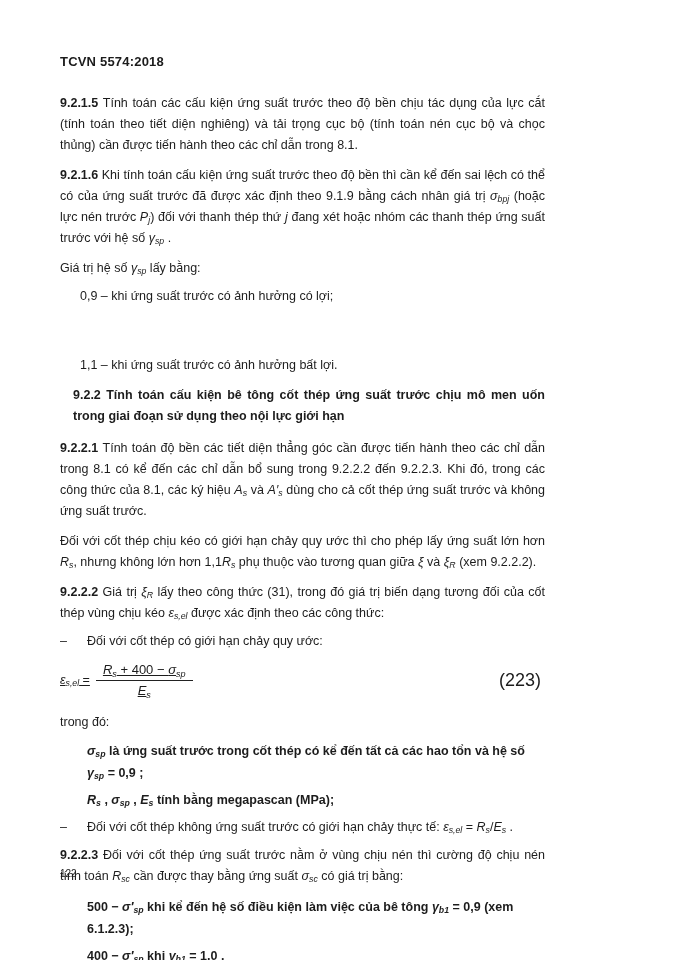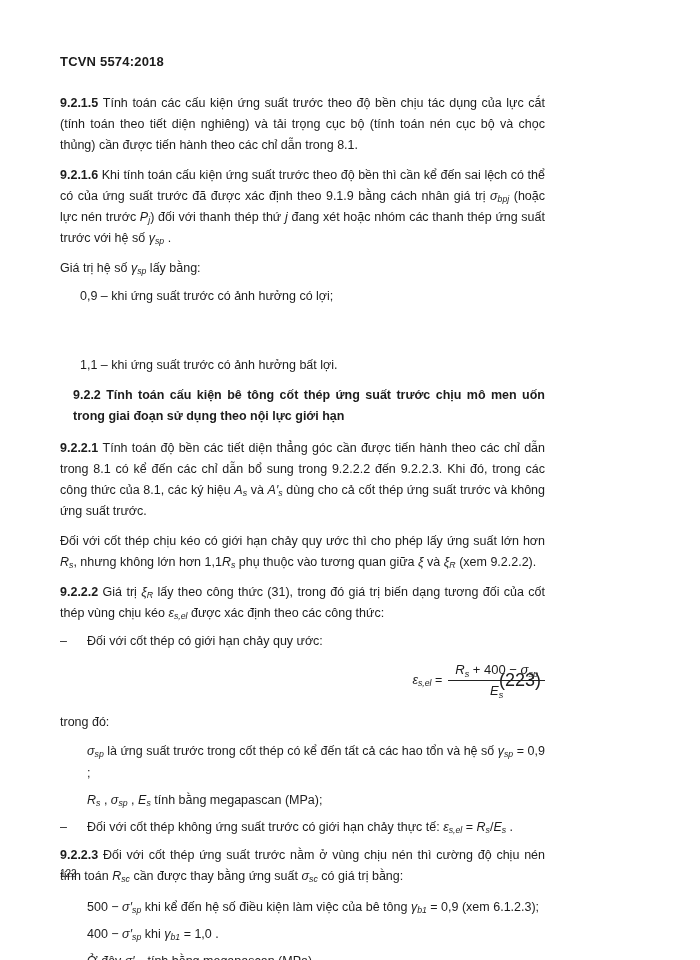--- a/index.html
+++ b/index.html
@@ -49,39 +49,41 @@
     line-height:21px;
     margin-bottom:4px;
   }
   .dash-item .dash { width:27px; flex:none; }
   .dash-item.mid { margin-bottom:7px; }
   .definition {
     font-size:12.5px;
     line-height:22px;
     padding-left:27px;
     margin-bottom:5px;
+    font-weight:bold;
   }
   .definition.rs { margin-bottom:6px; }
   .b { font-weight:700; }
   .i { font-style:italic; }
   sub, sup {
     font-size:0.7em;
     line-height:0;
     position:relative;
     vertical-align:baseline;
   }
   sub { bottom:-0.28em; }
   .formula-row {
     position:relative;
     display:flex;
     align-items:center;
-    justify-content:flex-end;
+    justify-content:flex-start;
     font-size:13px;
     margin:2px 0 8px 0;
     min-height:48px;
+    text-decoration:underline;
   }
   .formula-group { display:flex; align-items:center; }
   .f-lhs { margin-right:6px; font-size:12.5px; }
   .fraction {
     display:inline-flex;
     flex-direction:column;
     align-items:center;
     text-align:center;
     vertical-align:middle;
   }

